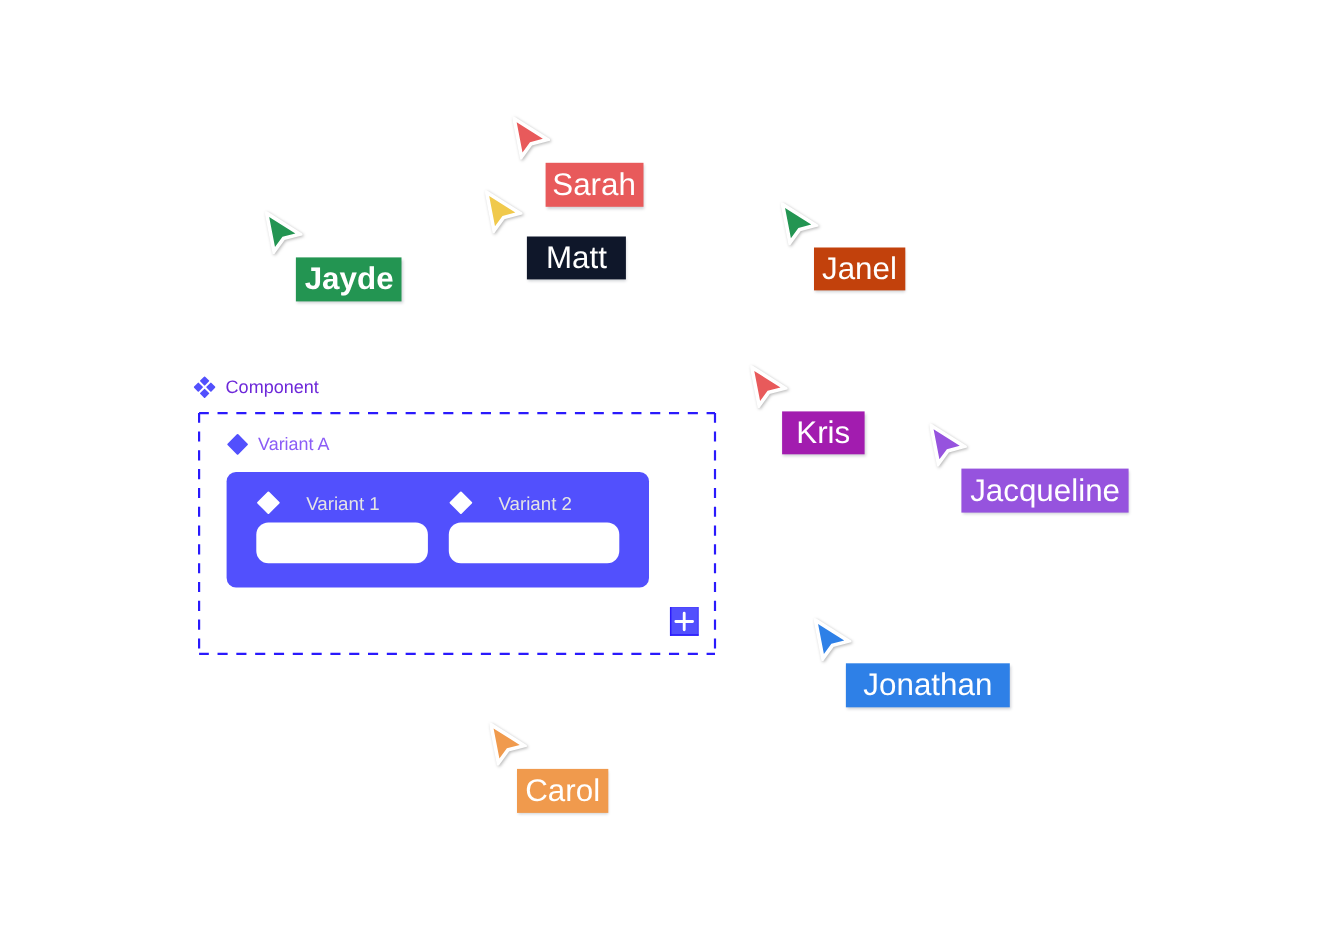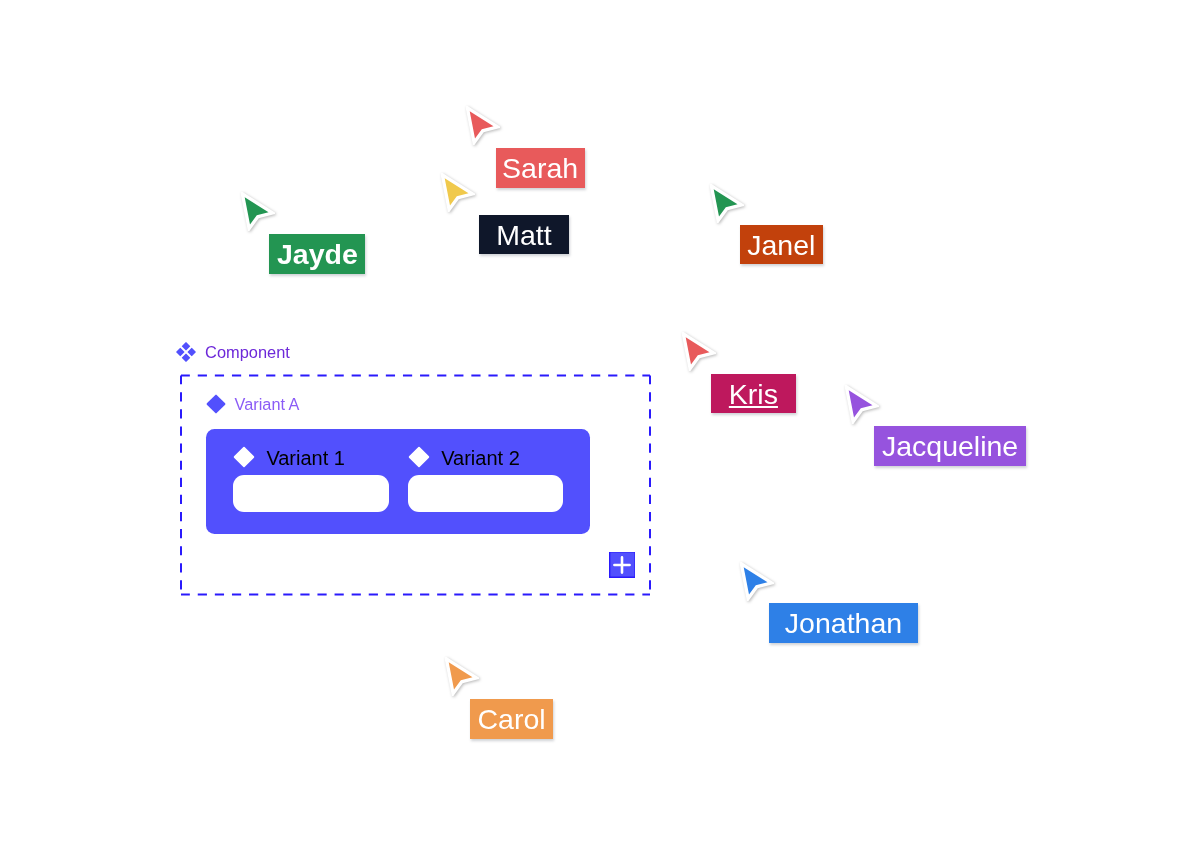--- a/index.html
+++ b/index.html
@@ -19,21 +19,21 @@
 #compset svg{display:block;}
 #compLabel{position:absolute;left:175.5px;top:340.3px;}
 #compLabel svg{position:absolute;left:0;top:1.3px;}
 #compLabel .txt{position:absolute;left:29.6px;top:4px;color:#2A1AFC;font-size:16.4px;line-height:17px;white-space:nowrap;}
 #variantALabel{position:absolute;left:206px;top:394px;}
 #variantALabel svg{position:absolute;left:0;top:0;}
 #variantALabel .txt{position:absolute;left:28.6px;top:2.2px;color:#2A1AFC;font-size:16.3px;line-height:17px;white-space:nowrap;}
 #card{position:absolute;left:206px;top:428.7px;width:384px;height:105px;border-radius:8.5px;background:#5250FD;}
 .variantSlot{position:absolute;top:18px;height:66px;}
 .variantSlot .hdr{position:relative;height:21px;}
-.variantSlot .hdr .txt{position:absolute;left:33px;top:3.6px;color:#000000;font-size:20px;line-height:17px;white-space:nowrap;}
+.variantSlot .hdr .txt{position:absolute;left:45px;top:3.6px;color:#e5e5e5;font-size:17px;line-height:17px;white-space:nowrap;}
 .pill{position:absolute;top:28px;left:0;right:0;height:37px;border-radius:11px;background:#fff;}
 #plusbtn{position:absolute;left:608.8px;top:551.8px;width:26.2px;height:26px;background:#5250FD;
   box-shadow:inset 1.4px 0 0 #2A1AFC, inset 0 -1.4px 0 #2A1AFC, inset -0.6px 0 0 #2A1AFC, inset 0 0.6px 0 #2A1AFC;}
 #plusbtn svg{position:absolute;left:0;top:0;}
 </style>
 </head>
 <body>
 
 <div id="canvas">
 
@@ -129,21 +129,21 @@
         <path d="M3.7 5.2 L27.5 20.2 L15.8 23.3 L9.0 32.6 Z" fill="#239552"></path>
       </svg>
     </div>
     <div class="namechip" style="left: 739.8px; top: 224.7px; width: 83.1px; background: #c2410c;">Janel</div>
     <div class="cursor" style="left: 682.1px; top: 332.4px;">
       <svg width="34" height="39" viewBox="0 0 34 39">
         <path d="M3.7 5.2 L27.5 20.2 L15.8 23.3 L9.0 32.6 Z" fill="none" stroke="#fff" stroke-width="6.6" stroke-linejoin="miter" stroke-miterlimit="4"></path>
         <path d="M3.7 5.2 L27.5 20.2 L15.8 23.3 L9.0 32.6 Z" fill="#E85A5B"></path>
       </svg>
     </div>
-    <div class="namechip" style="left: 710.9px; top: 373.6px; width: 85px; background: #be185d; text-decoration: underline;">Kris</div>
+    <div class="namechip" style="left: 710.9px; top: 373.6px; width: 75px; background: #a21caf;">Kris</div>
     <div class="cursor" style="left: 844.9px; top: 385.4px;">
       <svg width="34" height="39" viewBox="0 0 34 39">
         <path d="M3.7 5.2 L27.5 20.2 L15.8 23.3 L9.0 32.6 Z" fill="none" stroke="#fff" stroke-width="6.6" stroke-linejoin="miter" stroke-miterlimit="4"></path>
         <path d="M3.7 5.2 L27.5 20.2 L15.8 23.3 L9.0 32.6 Z" fill="#9653DE"></path>
       </svg>
     </div>
     <div class="namechip" style="left: 874.4px; top: 426.4px; width: 151.4px; background: rgb(150, 83, 222);">Jacqueline</div>
     <div class="cursor" style="left: 739.7px; top: 561.7px;">
       <svg width="34" height="39" viewBox="0 0 34 39">
         <path d="M3.7 5.2 L27.5 20.2 L15.8 23.3 L9.0 32.6 Z" fill="none" stroke="#fff" stroke-width="6.6" stroke-linejoin="miter" stroke-miterlimit="4"></path>

